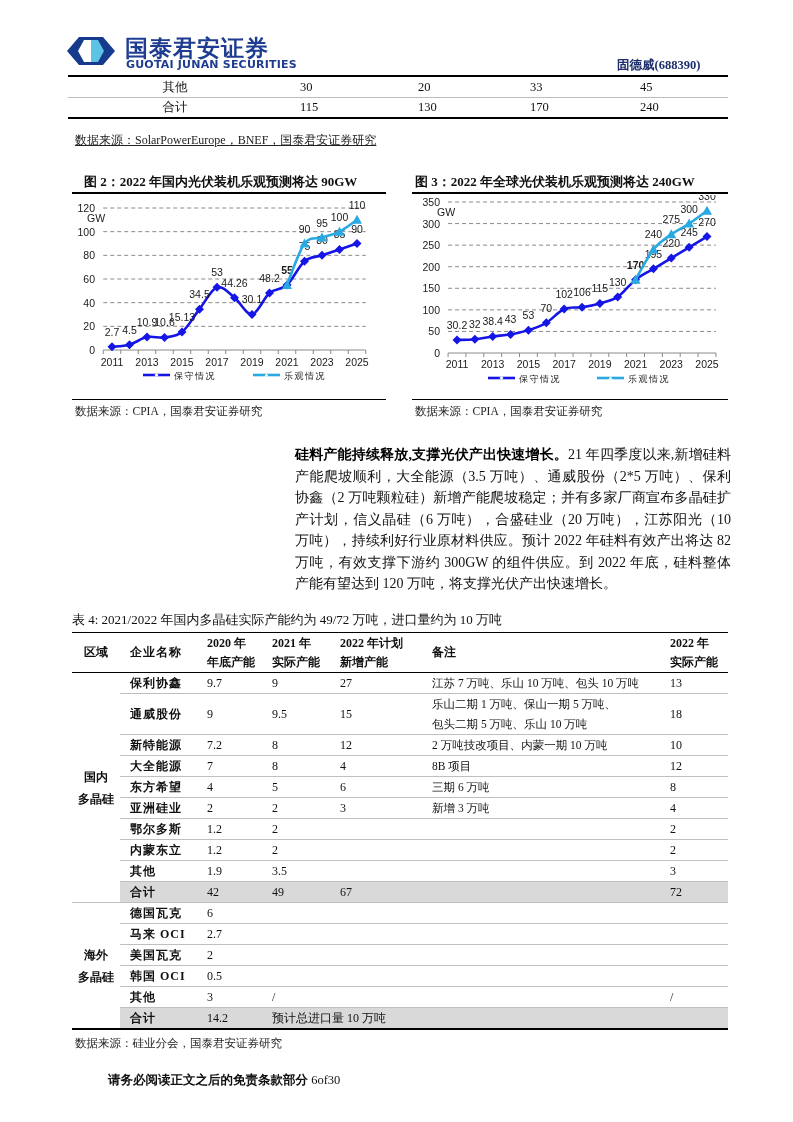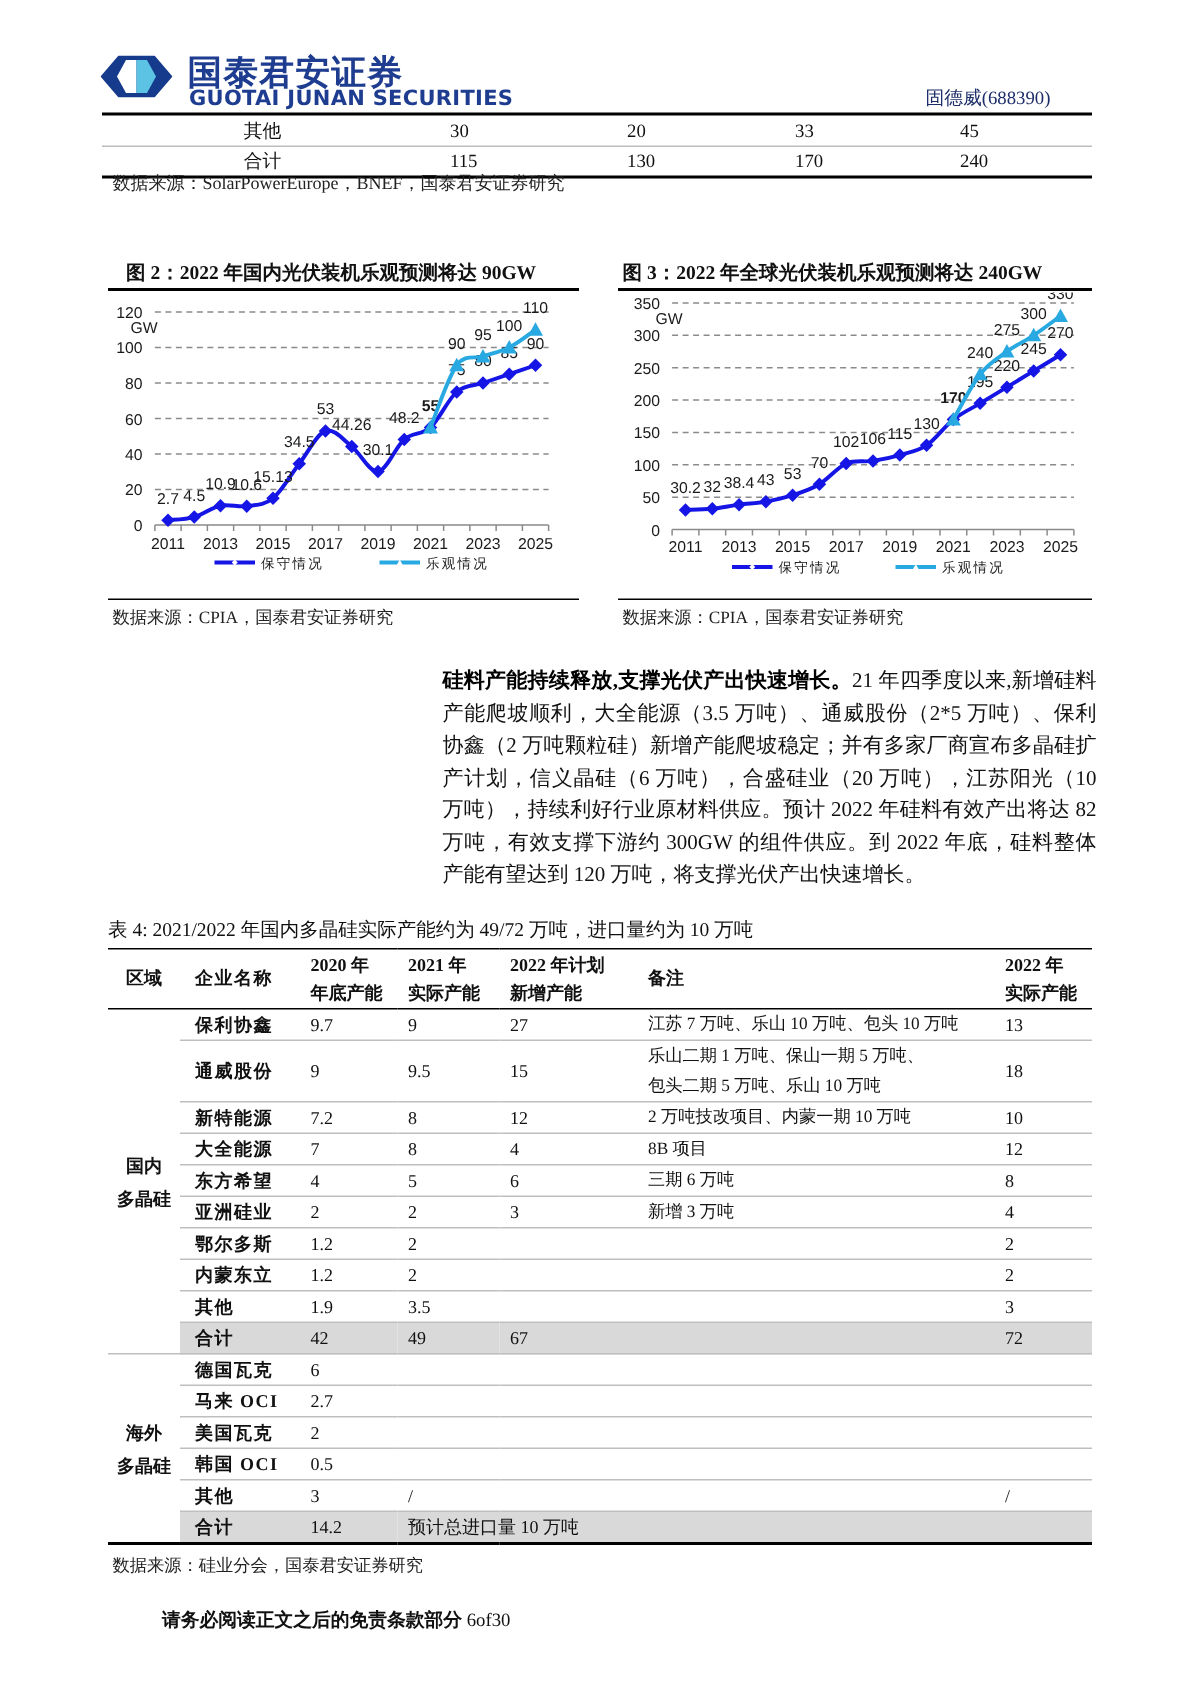--- a/index.html
+++ b/index.html
@@ -7,22 +7,22 @@
       width: 793px; height: 1122px; position: relative; overflow: hidden;
       background: #ffffff; color: #111;
       font-family: "Liberation Serif", "DejaVu Serif", serif;
     }
     .abs { position: absolute; }
     .hline { position: absolute; background: #000; }
     .gline { position: absolute; background: #bdbdbd; height: 1px; }
 
     
     .logo-cn { position: absolute; left: 125px; top: 33px; font-family: "DejaVu Sans", sans-serif; font-weight: bold; font-size: 23px; color: #1e3d90; letter-spacing: 1px; white-space: nowrap; }
-    .logo-en { position: absolute; left: 126px; top: 58px; font-family: "DejaVu Sans", sans-serif; font-weight: bold; font-size: 14px; color: #1e3d90; letter-spacing: 0.2px; white-space: nowrap; }
-    .stock { position: absolute; left: 617px; top: 57px; font-size: 12.5px; font-weight: normal; color: #1d2d6a; white-space: nowrap; }
+    .logo-en { position: absolute; left: 126px; top: 58px; font-family: "DejaVu Sans", sans-serif; font-weight: bold; font-size: 11px; color: #1e3d90; letter-spacing: 0.2px; white-space: nowrap; }
+    .stock { position: absolute; left: 617px; top: 57px; font-size: 12.5px; font-weight: bold; color: #1d2d6a; white-space: nowrap; }
 
     
     .tt-row { position: absolute; left: 68px; width: 660px; height: 20px; line-height: 20px; font-size: 12.5px; }
     .tt-label { position: absolute; left: 0; width: 214px; text-align: center; }
     .tt-v { position: absolute; top: 0; }
     .src { position: absolute; font-size: 12px; color: #222; white-space: nowrap; }
 
     
     .fig-title { position: absolute; top: 173px; font-size: 13px; font-weight: bold; white-space: nowrap; line-height: 18px; }
     .chart-host { position: absolute; top: 195px; width: 315px; height: 195px; }
@@ -82,21 +82,21 @@
 </div>
 <div class="gline" style="left:68px;top:97px;width:660px;"></div>
 <div class="tt-row" style="top:97px;">
   <span class="tt-label">合计</span>
   <span class="tt-v" style="left:232px;">115</span>
   <span class="tt-v" style="left:350px;">130</span>
   <span class="tt-v" style="left:462px;">170</span>
   <span class="tt-v" style="left:572px;">240</span>
 </div>
 <div class="hline" style="left:68px;top:117px;width:660px;height:1.5px;"></div>
-<div class="src" style="left:75px;top:114px;">数据来源：SolarPowerEurope，BNEF，国泰君安证券研究</div>
+<div class="src" style="left:75px;top:132px;text-decoration:underline;">数据来源：SolarPowerEurope，BNEF，国泰君安证券研究</div>
 
 <div class="fig-title" style="left:72px;padding-left:12px;">图 2：2022 年国内光伏装机乐观预测将达 90GW</div>
 <div class="hline" style="left:72px;top:192px;width:314px;height:1.5px;"></div>
 <div class="chart-host" id="chart-0" style="left:72px;"><svg width="315" height="195">
       <text x="23" y="159" text-anchor="end" class="ax">0</text>
       <line x1="31.25" x2="293.75" y1="131.33333333333334" y2="131.33333333333334" stroke="#8a8a8a" stroke-width="1" stroke-dasharray="4 3"></line>
       <text x="23" y="135.33333333333334" text-anchor="end" class="ax">20</text>
       <line x1="31.25" x2="293.75" y1="107.66666666666667" y2="107.66666666666667" stroke="#8a8a8a" stroke-width="1" stroke-dasharray="4 3"></line>
       <text x="23" y="111.66666666666667" text-anchor="end" class="ax">40</text>
       <line x1="31.25" x2="293.75" y1="84" y2="84" stroke="#8a8a8a" stroke-width="1" stroke-dasharray="4 3"></line>

